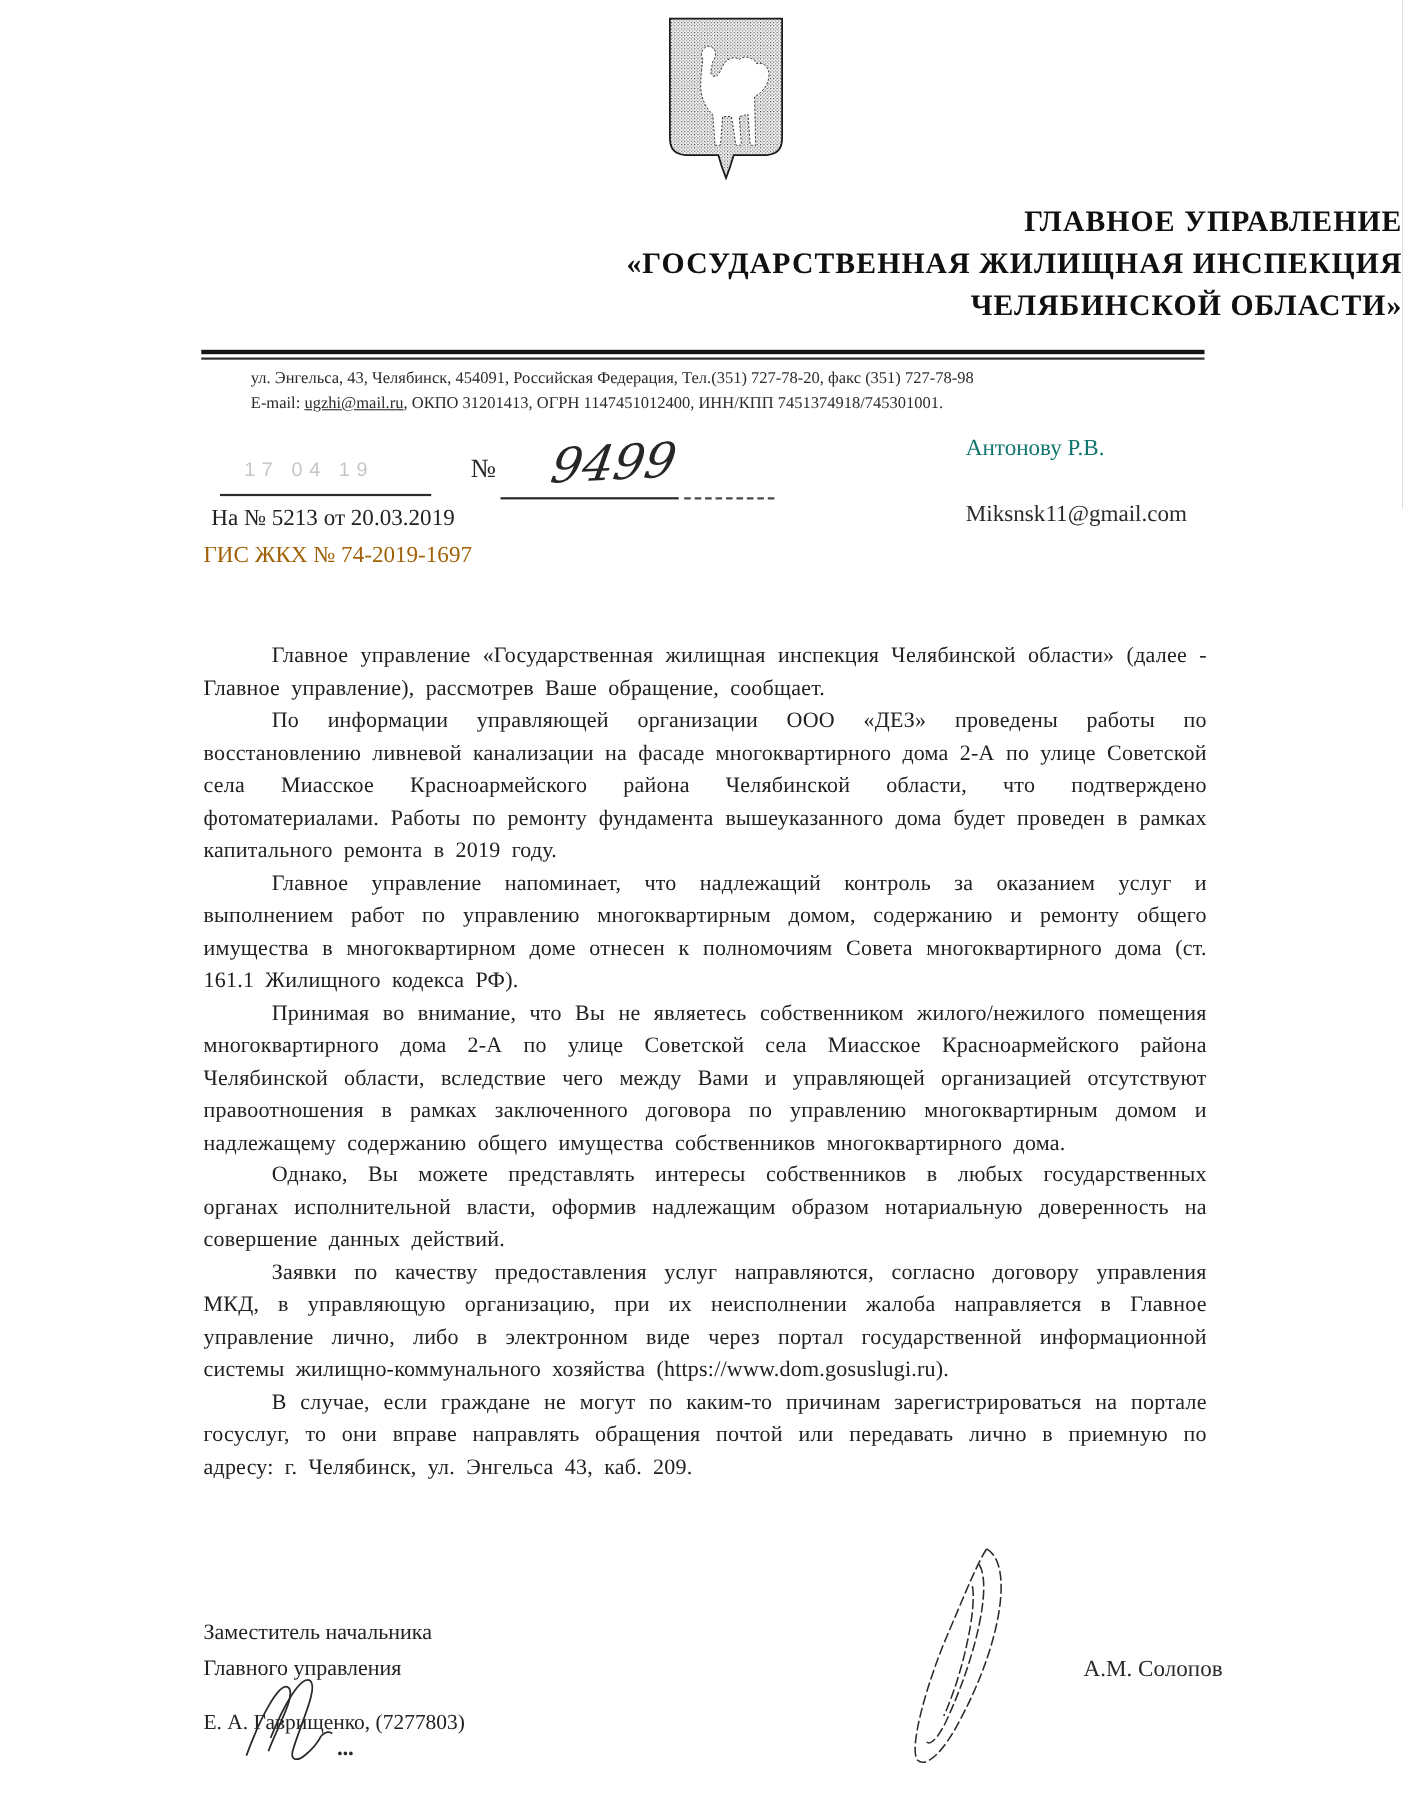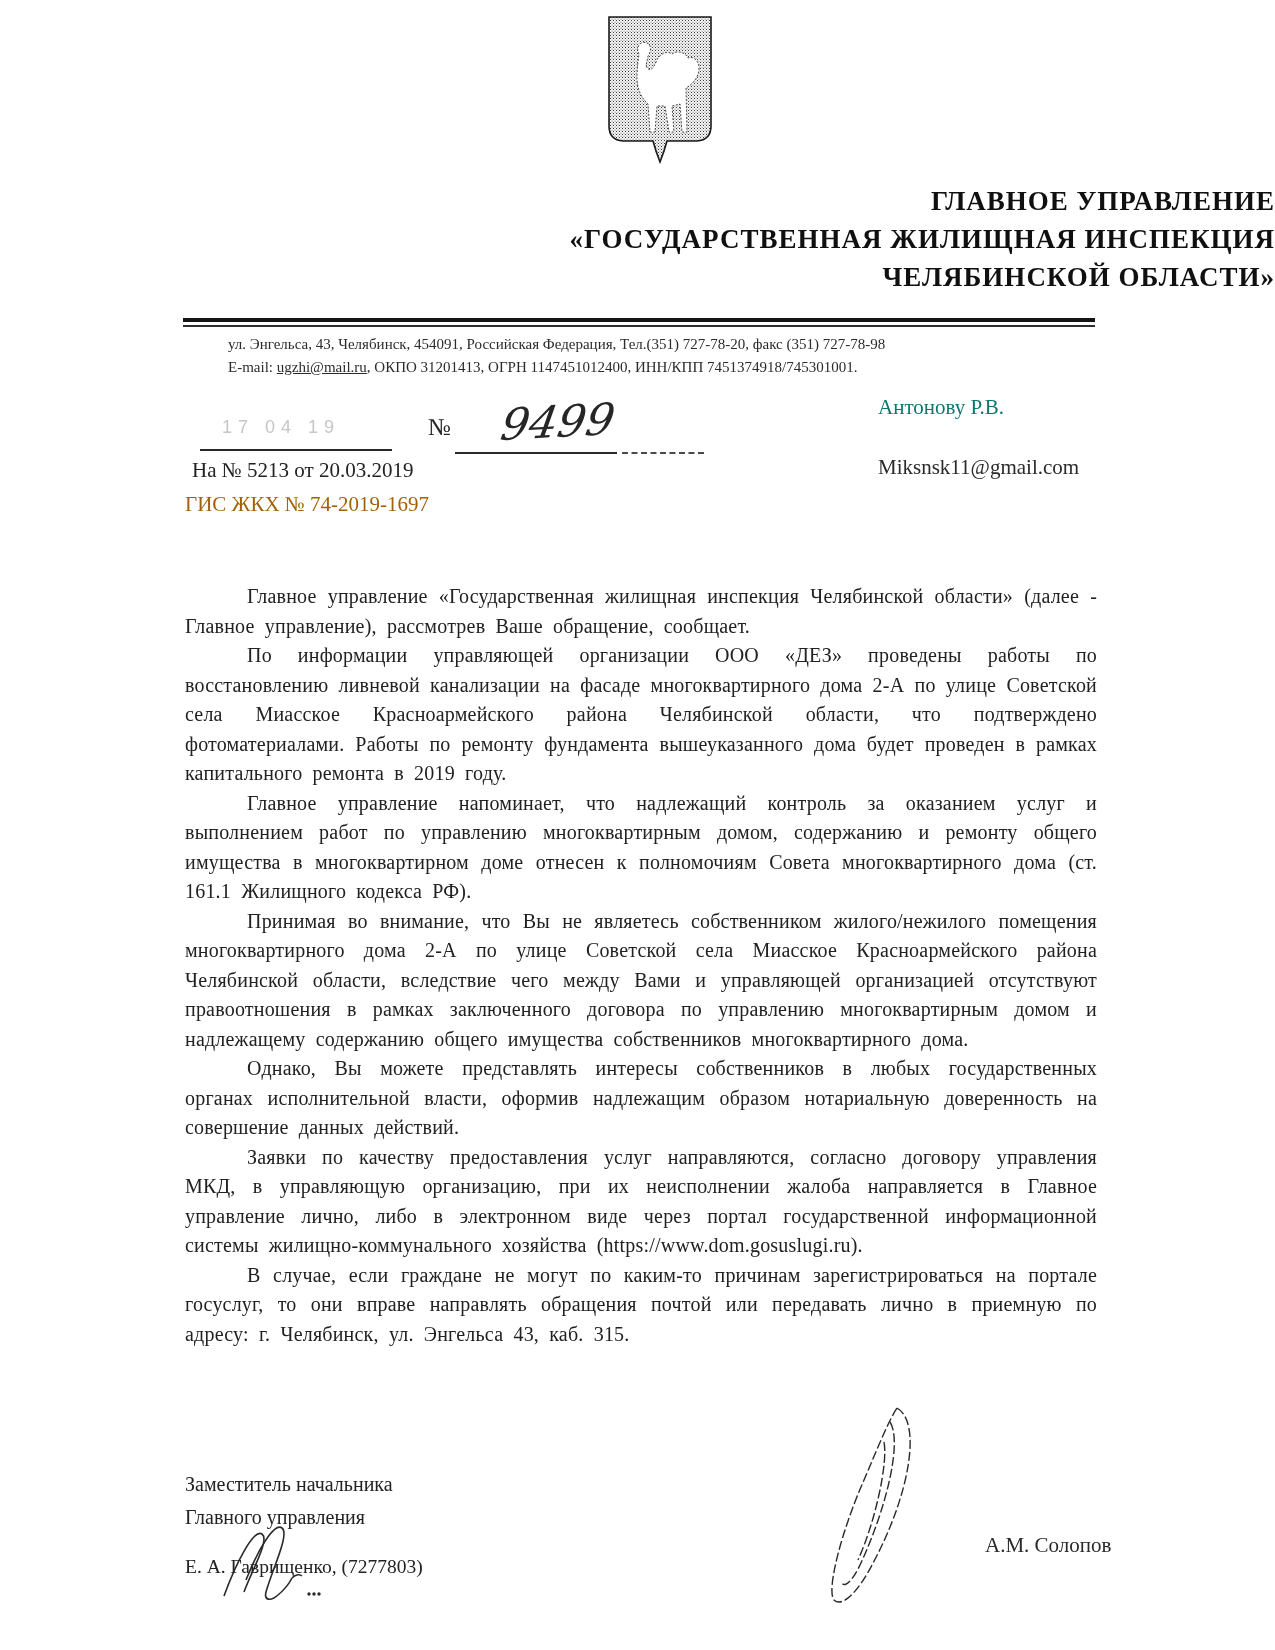--- a/index.html
+++ b/index.html
@@ -53,21 +53,21 @@
     text-align:center; font-size:20.5px; color:#222;
   }
   .letter-body {
     position:absolute; left:185px; top:582px; width:912px;
     font-size:20px; line-height:29.5px; text-align:justify;
     word-spacing:5px; letter-spacing:0.2px; color:#212121;
   }
   .letter-body p { text-indent:62px; margin:0; }
   
   .signer-position { position:absolute; left:185px; top:1468px; font-size:20px; line-height:33px; color:#222;font-family:Liberation Serif, serif; }
-  .signer-name { position:absolute; left:985px; top:1505px; font-size:21px; color:#2a2a2a;margin-top:28px; }
+  .signer-name { position:absolute; left:985px; top:1505px; font-size:21px; color:#2a2a2a; }
   .big-signature   { position:absolute; left:792px; top:1400px; }
   .small-signature { position:absolute; left:216px; top:1508px; }
   .executor-name { position:absolute; left:185px; top:1556px; font-size:19.5px; color:#222; }
 </style>
 </head>
 <body>
 
 <div class="page">
 
   <svg class="emblem" width="120" height="150" viewBox="0 0 118 150">
@@ -111,21 +111,21 @@
   <div class="addressee-email">Miksnsk11@gmail.com</div>
 
 
   <div class="letter-body">
     <p>Главное управление «Государственная жилищная инспекция Челябинской области» (далее - Главное управление), рассмотрев Ваше обращение, сообщает.</p>
     <p>По информации управляющей организации ООО «ДЕЗ» проведены работы по восстановлению ливневой канализации на фасаде многоквартирного дома 2-А по улице Советской села Миасское Красноармейского района Челябинской области, что подтверждено фотоматериалами. Работы по ремонту фундамента вышеуказанного дома будет проведен в рамках капитального ремонта в 2019 году.</p>
     <p>Главное управление напоминает, что надлежащий контроль за оказанием услуг и выполнением работ по управлению многоквартирным домом, содержанию и ремонту общего имущества в многоквартирном доме отнесен к полномочиям Совета многоквартирного дома (ст. 161.1 Жилищного кодекса РФ).</p>
     <p>Принимая во внимание, что Вы не являетесь собственником жилого/нежилого помещения многоквартирного дома 2-А по улице Советской села Миасское Красноармейского района Челябинской области, вследствие чего между Вами и управляющей организацией отсутствуют правоотношения в рамках заключенного договора по управлению многоквартирным домом и надлежащему содержанию общего имущества собственников многоквартирного дома.</p>
     <p>Однако, Вы можете представлять интересы собственников в любых государственных органах исполнительной власти, оформив надлежащим образом нотариальную доверенность на совершение данных действий.</p>
     <p>Заявки по качеству предоставления услуг направляются, согласно договору управления МКД, в управляющую организацию, при их неисполнении жалоба направляется в Главное управление лично, либо в электронном виде через портал государственной информационной системы жилищно-коммунального хозяйства (https://www.dom.gosuslugi.ru).</p>
-    <p>В случае, если граждане не могут по каким-то причинам зарегистрироваться на портале госуслуг, то они вправе направлять обращения почтой или передавать лично в приемную по адресу: г. Челябинск, ул. Энгельса 43, каб. 315.</p>
+    <p>В случае, если граждане не могут по каким-то причинам зарегистрироваться на портале госуслуг, то они вправе направлять обращения почтой или передавать лично в приемную по адресу: г. Челябинск, ул. Энгельса 43, каб. 209.</p>
   </div>
 
   <div class="signer-position">
     <div>Заместитель начальника</div>
     <div>Главного управления</div>
   </div>
 
   <svg class="big-signature" width="150" height="210" viewBox="0 0 150 210">
     <g fill="none" stroke="#2a2a2a" stroke-width="1.4" stroke-dasharray="9 3">
       <path d="M105,8 C130,22 118,95 80,165 C66,192 50,208 42,200 C34,190 50,130 72,80 C86,47 97,20 105,8 Z"></path>

